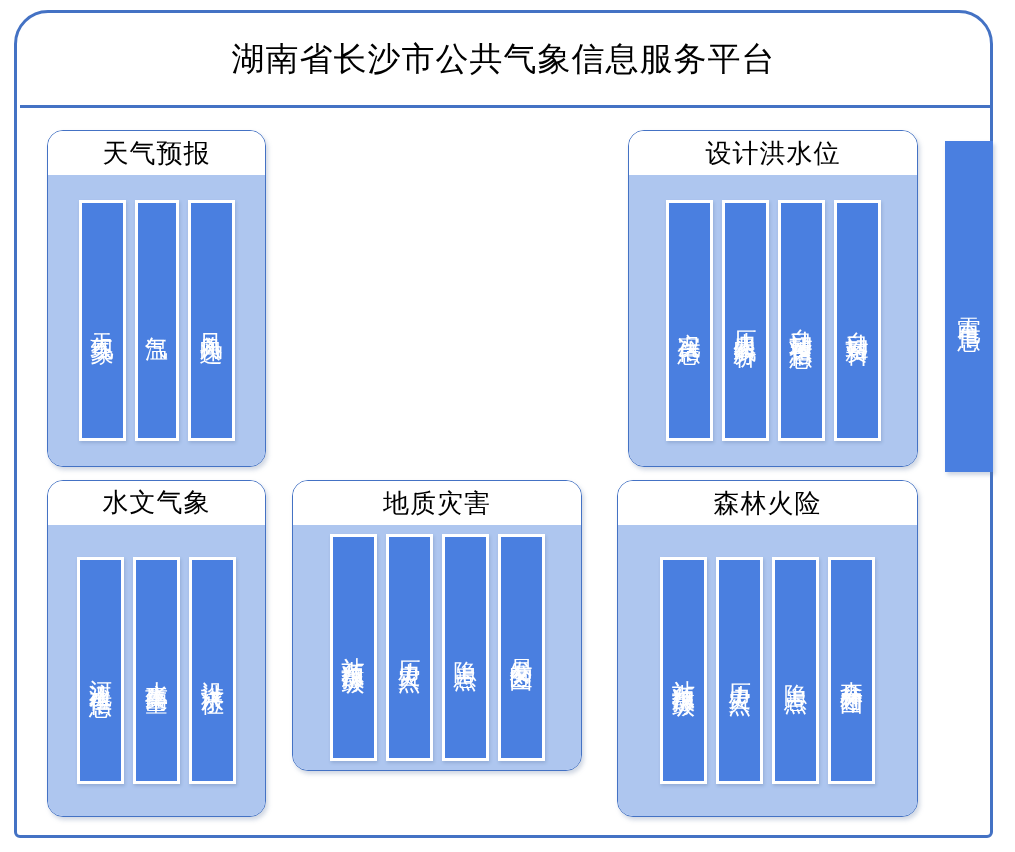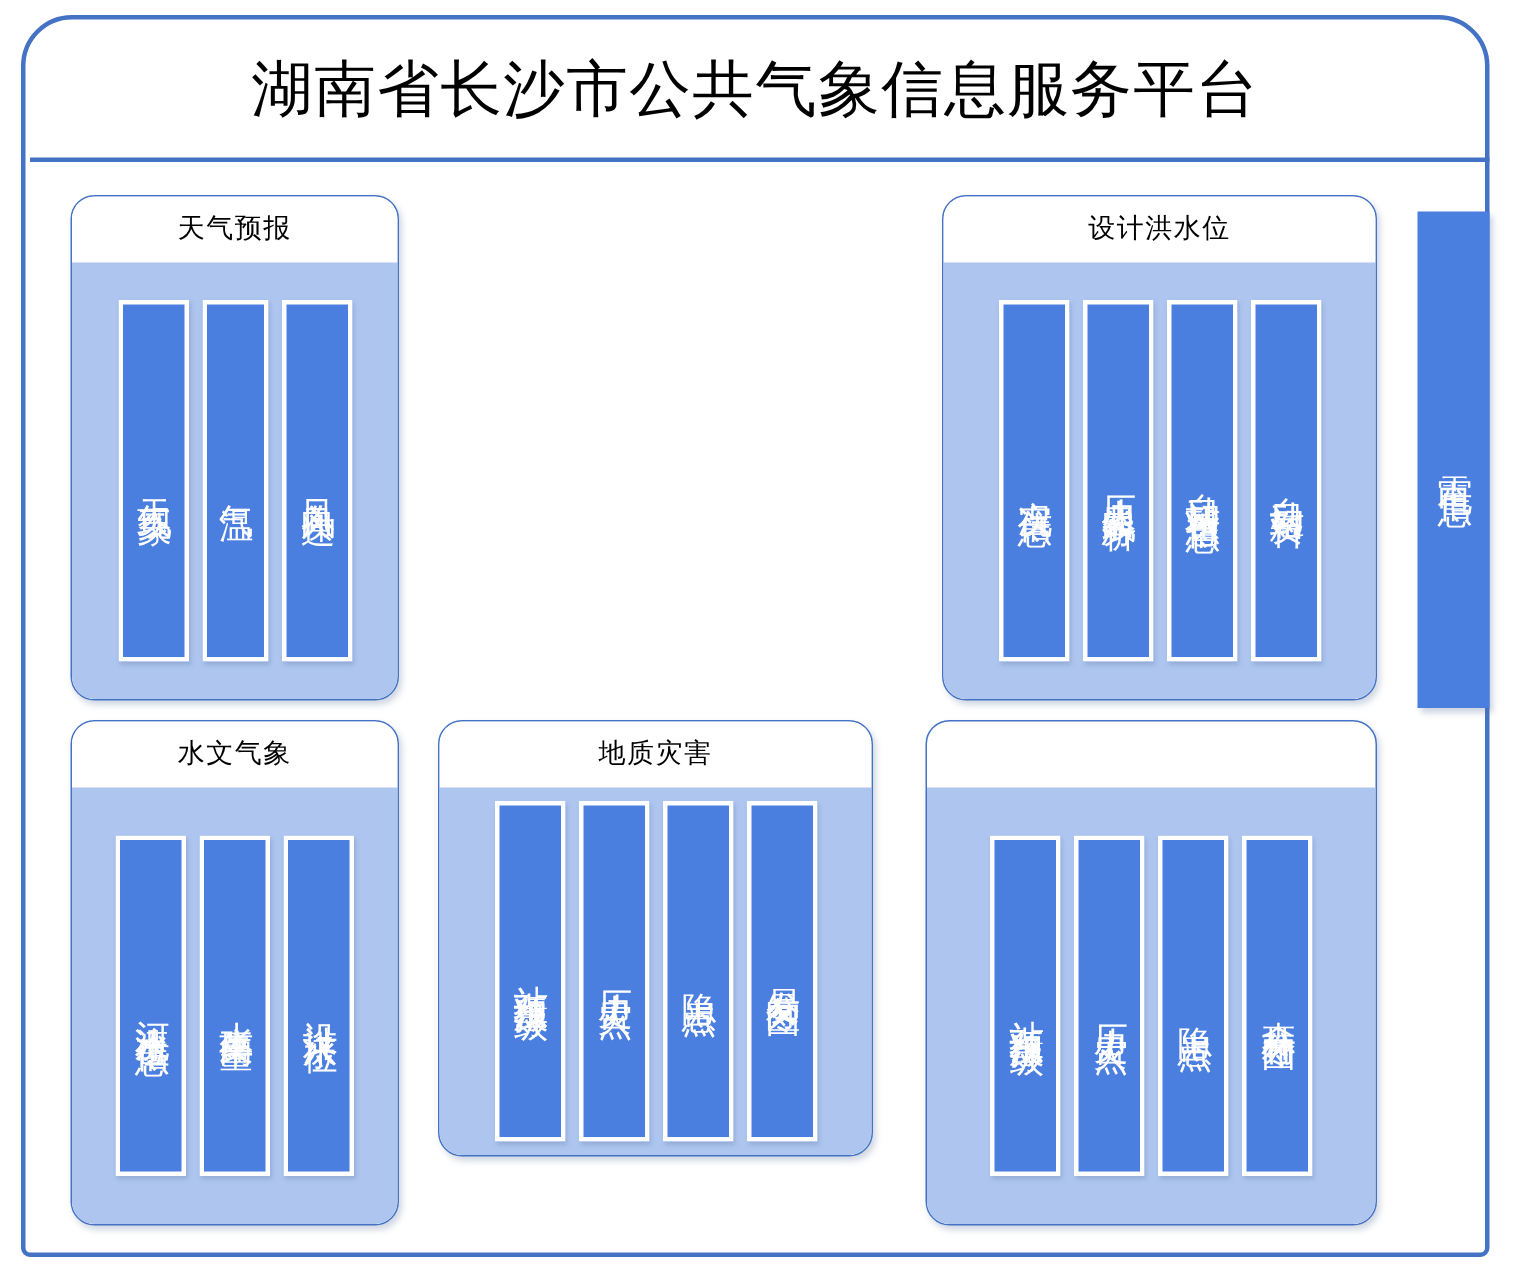--- a/index.html
+++ b/index.html
@@ -27,21 +27,21 @@
     background: #ffffff;
   }
 
   
   #platform-title {
     position: absolute;
     left: 0;
     top: 26px;
     width: 100%;
     text-align: center;
-    font-size: 41px;
+    font-size: 33px;
     line-height: 40px;
     color: #000000;
     letter-spacing: 1px;
     white-space: nowrap;
   }
 
   #title-rule {
     position: absolute;
     left: 3px;
     top: 92px;
@@ -61,21 +61,21 @@
     overflow: hidden;
   }
   .panel-header {
     height: 44px;
     background: #ffffff;
     display: flex;
     align-items: center;
     justify-content: center;
   }
   .panel-title {
-    font-size: 18px;
+    font-size: 26px;
     line-height: 30px;
     color: #000000;
     letter-spacing: 1px;
     white-space: nowrap;
   }
   .panel-body {
     position: absolute;
     left: 0;
     right: 0;
     top: 44px;
@@ -175,21 +175,21 @@
       <div class="bar w-wide">
         <span class="bar-label">自动站资料</span>
       </div>
     </div>
   </div>
 
   <div id="lightning-bar">
     <span class="bar-label">雷电信息</span>
   </div>
 
-  <div class="panel row-bot" style="left:30px; top:467px; width:219px; height:337px;">
+  <div class="panel row-bot" style="left:30px; top:467px; width:219px; height:337px;font-family:Liberation Serif, serif;">
     <div class="panel-header">
       <span class="panel-title">水文气象</span>
     </div>
     <div class="panel-body">
       <div class="bar w-wide">
         <span class="bar-label">河流水位信息</span>
       </div>
       <div class="bar w-wide">
         <span class="bar-label">水库集雨量</span>
       </div>
@@ -213,20 +213,23 @@
       <div class="bar w-wide">
         <span class="bar-label">隐患点</span>
       </div>
       <div class="bar w-wide">
         <span class="bar-label">易发分区图</span>
       </div>
     </div>
   </div>
 
   <div class="panel row-bot" style="left:600px; top:467px; width:301px; height:337px;">
+    <div class="panel-header">
+      <span class="panel-title">森林火险</span>
+    </div>
     <div class="panel-body">
       <div class="bar w-wide">
         <span class="bar-label">站点预报等级</span>
       </div>
       <div class="bar w-wide">
         <span class="bar-label">历史灾点</span>
       </div>
       <div class="bar w-wide">
         <span class="bar-label">隐患点</span>
       </div>

